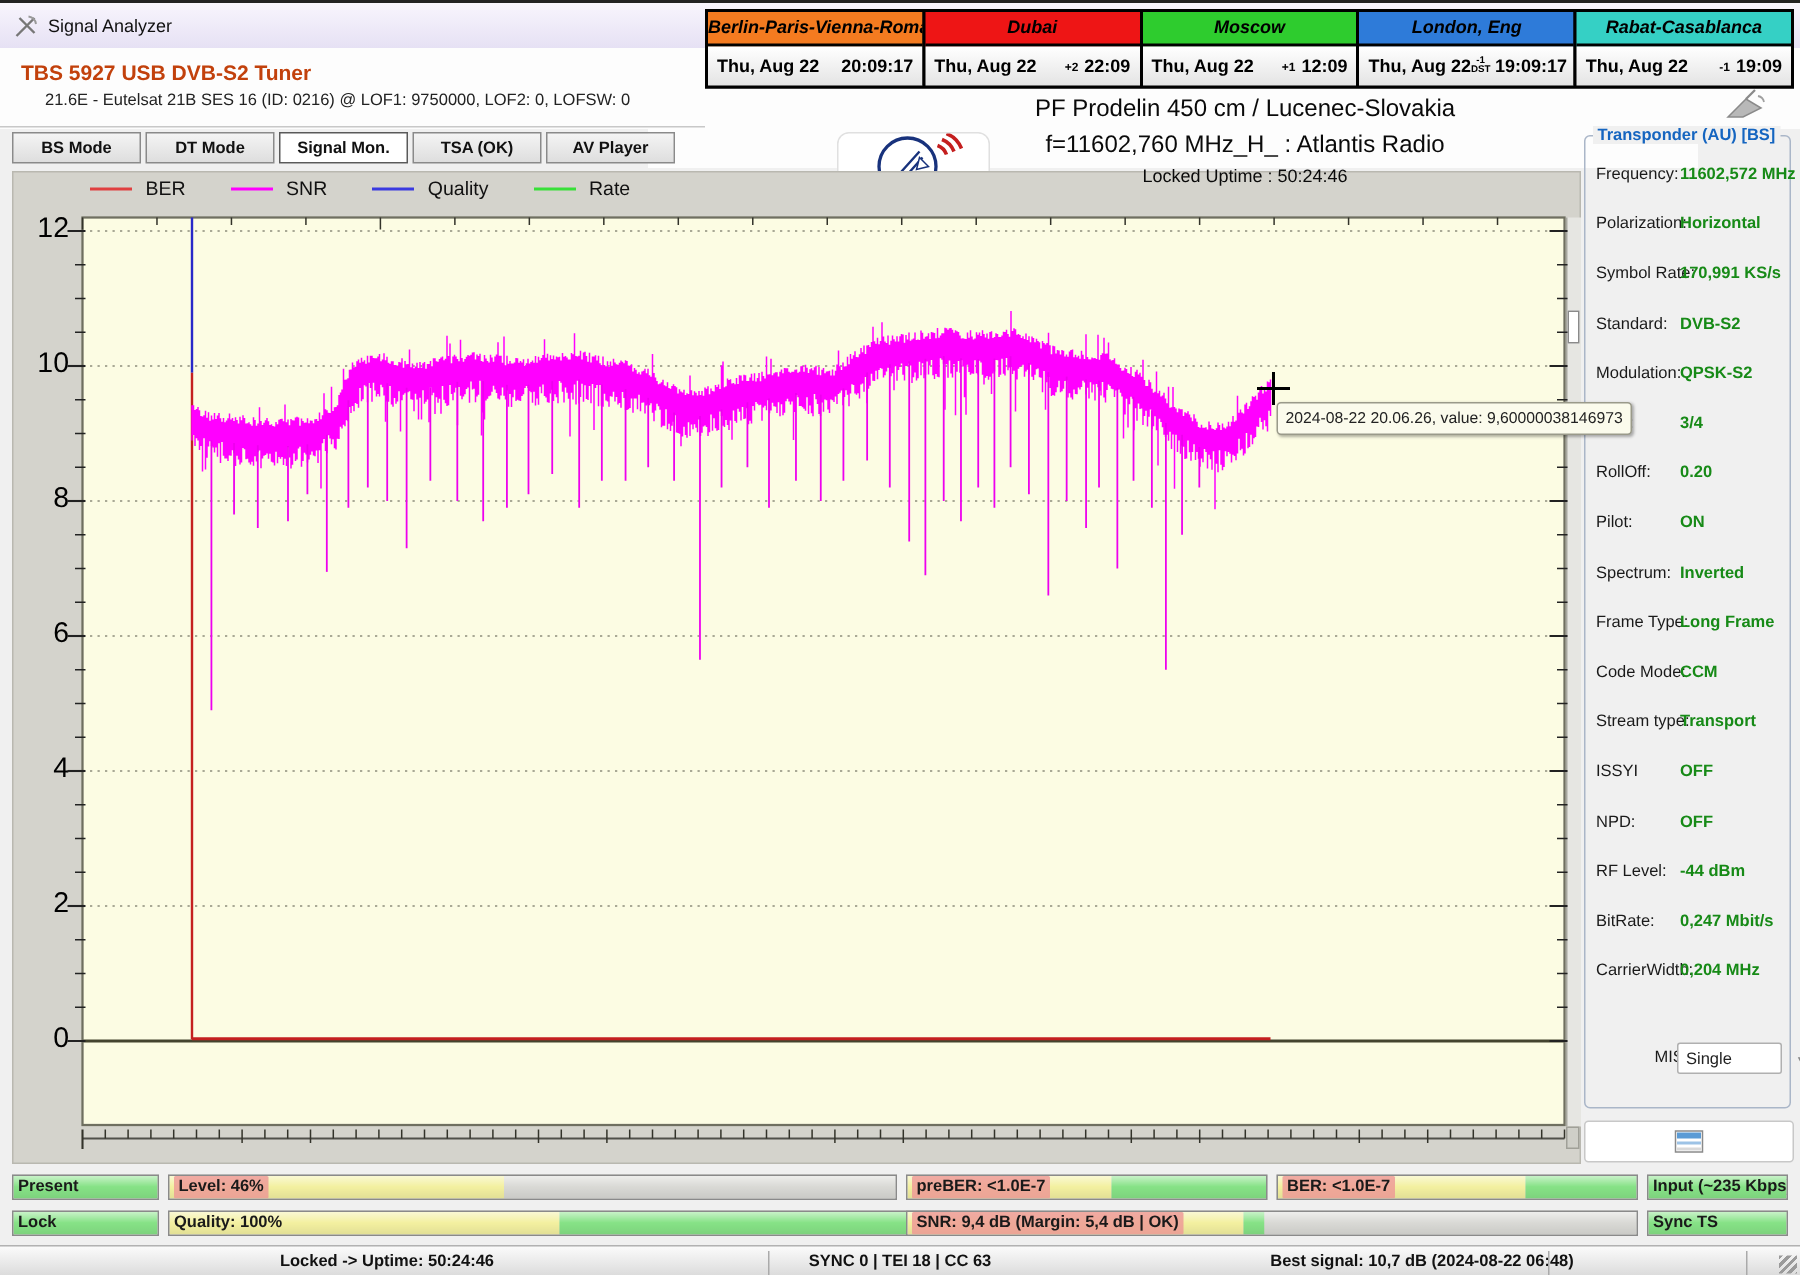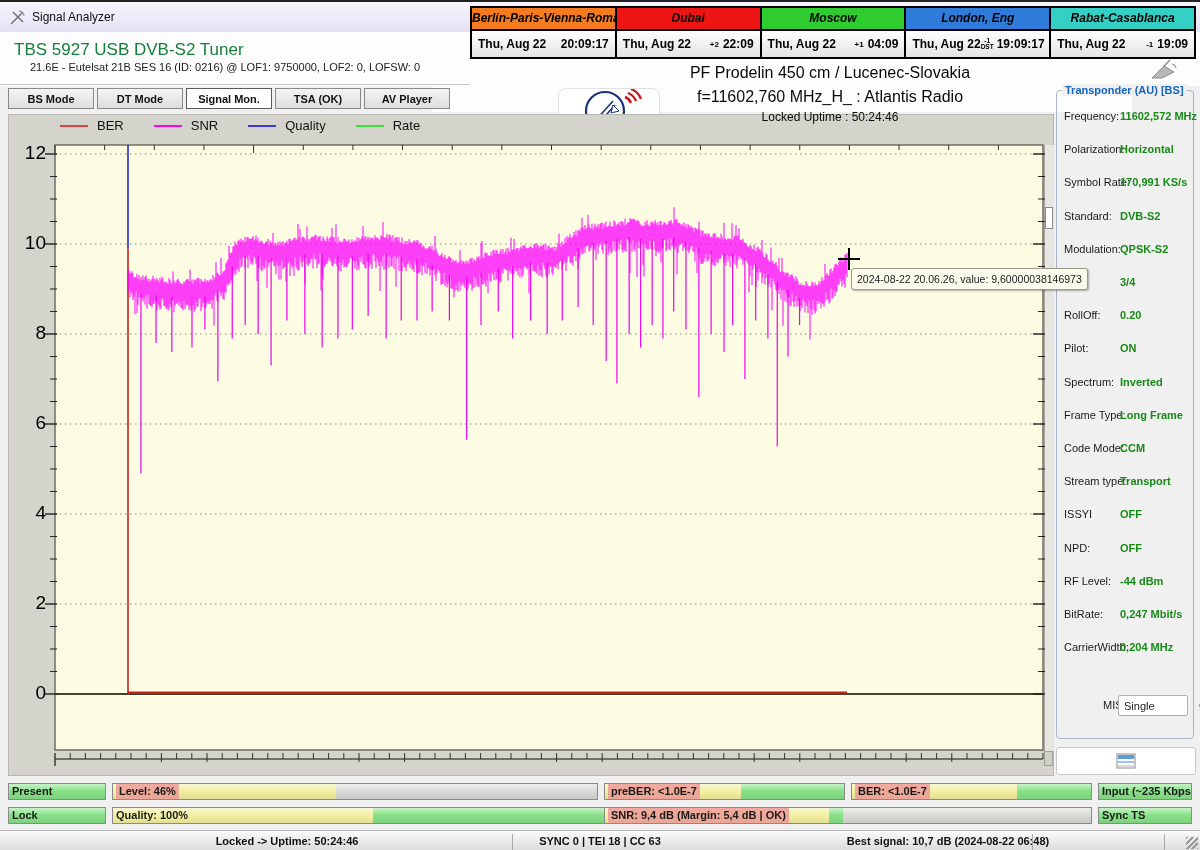--- a/index.html
+++ b/index.html
@@ -6,21 +6,21 @@
   #app{position:relative;width:1200px;height:850px;background:#f0f0f0;overflow:hidden;
        font-family:"Liberation Sans",sans-serif;border-top:2px solid #222;}
   .abs{position:absolute;}
   
   #titlebar{position:absolute;left:0;top:0;width:1200px;height:30px;
     background:linear-gradient(#f8f5fd,#e6e1f4);border-bottom:1px solid #d8d2ea;}
   #titlebar .title{position:absolute;left:32px;top:8px;font-size:12px;color:#111;}
   
   #white1{position:absolute;left:0;top:30px;width:1200px;height:54px;background:#fdfdfd;}
   #white2{position:absolute;left:432px;top:84px;width:700px;height:26px;background:#fdfdfd;}
-  #tuner-name{position:absolute;left:14px;top:38px;font-size:17px;font-weight:normal;color:#15803d;}
+  #tuner-name{position:absolute;left:14px;top:38px;font-size:14px;font-weight:bold;color:#c2410c;}
   #tuner-details{position:absolute;left:30px;top:59px;font-size:11px;color:#222;}
   #divider{position:absolute;left:0;top:82px;width:470px;height:1px;background:#c8c8c8;}
   
   #clocks{position:absolute;left:470px;top:4px;width:722px;height:49px;display:flex;
           border:2px solid #000;background:#000;}
   .clock{flex:1;display:flex;flex-direction:column;border-left:2px solid #000;min-width:0;}
   .clock:first-child{border-left:none;}
   .clock-head{height:21px;line-height:21px;text-align:center;font-size:12px;font-weight:bold;
               font-style:italic;color:#000;border-bottom:2px solid #000;white-space:nowrap;overflow:hidden;}
   .clock-time{flex:1;background:linear-gradient(#ffffff,#e4e4e4);display:flex;align-items:center;
@@ -130,21 +130,21 @@
           <span class="date">Thu, Aug 22</span>
           <sup>+2</sup>
           <span>22:09</span>
         </div>
       </div>
       <div class="clock">
         <div class="clock-head" style="background: rgb(46, 204, 46);">Moscow</div>
         <div class="clock-time">
           <span class="date">Thu, Aug 22</span>
           <sup>+1</sup>
-          <span>04:09</span>
+          <span>12:09</span>
         </div>
       </div>
       <div class="clock">
         <div class="clock-head" style="background: rgb(46, 123, 217);">London, Eng</div>
         <div class="clock-time">
           <span class="date">Thu, Aug 22</span>
           <span class="dst">
             <span>-1</span>
             <span>DST</span>
           </span>
@@ -526,21 +526,21 @@
         <span class="lbl pink">SNR: 9,4 dB (Margin: 5,4 dB | OK)</span>
       </div>
       <div class="sigbar" style="left: 1098px; top: 805px; width: 94px;">
         <div class="seg" style="left: 0%; width: 100%; background: rgb(134, 226, 134);"></div>
         <div class="shine"></div>
         <span class="lbl">Sync TS</span>
       </div>
     </div>
 
   <div id="statusbar">
-    <span class="sb-text" style="left:258px;margin-left:29px;">Locked -&gt; Uptime: 50:24:46</span>
+    <span class="sb-text" style="left:258px;">Locked -&gt; Uptime: 50:24:46</span>
     <span class="sb-text" style="left:600px;">SYNC 0 | TEI 18 | CC 63</span>
     <span class="sb-text" style="left:948px;">Best signal: 10,7 dB (2024-08-22 06:48)</span>
     <span class="sb-sep" style="left:512px;"></span>
     <span class="sb-sep" style="left:1032px;"></span>
     <span class="sb-sep" style="left:1164px;"></span>
     <span id="grip"></span>
   </div>
 
 </div>
 

